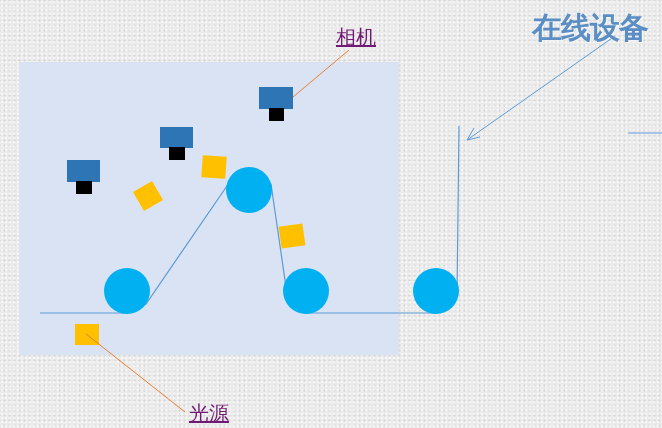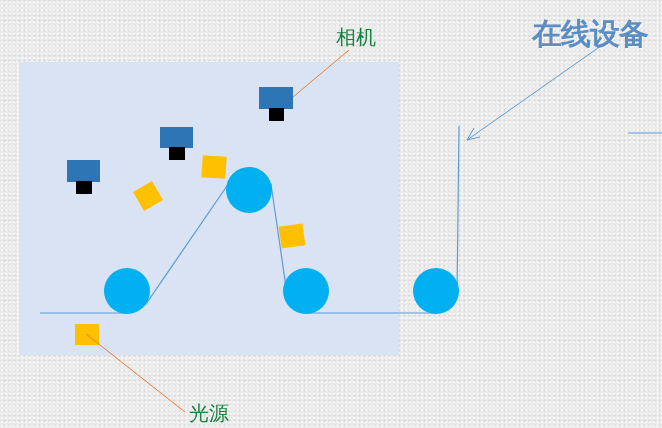--- a/index.html
+++ b/index.html
@@ -7,28 +7,28 @@
       width: 662px; height: 428px; overflow: hidden; position: relative;
       background-color: #ebebeb;
       background-image:
         radial-gradient(rgba(255,255,255,0.55) 1px, transparent 1.2px),
         radial-gradient(rgba(190,190,190,0.35) 1px, transparent 1.2px);
       background-size: 4px 4px, 5px 5px;
       background-position: 0 0, 2px 3px;
       font-family: "DejaVu Sans", sans-serif;
     }
     .title {
-      position: absolute; left: 532px; top: 14px;
+      position: absolute; left: 532px; top: 8px;
       font-size: 30px; font-weight: bold; color: #5b8ec4;
       letter-spacing: -1px; white-space: nowrap;
       text-shadow: 1px 1px 0 rgba(255,255,255,0.6);
     }
     .label-red {
-      position: absolute; color: #15803d;
-      font-family: "DejaVu Serif", serif; font-size: 20px; white-space: nowrap;
+      position: absolute; color: #701a75;
+      font-family: "DejaVu Serif", serif; font-size: 20px; white-space: nowrap; text-decoration: underline;
     }
     .panel {
       position: absolute; left: 19px; top: 62px; width: 380px; height: 293px;
       background: #dae3f3;
     }
     svg.overlay { position: absolute; left: 0; top: 0; }
   </style>
 </head>
 <body>
 

